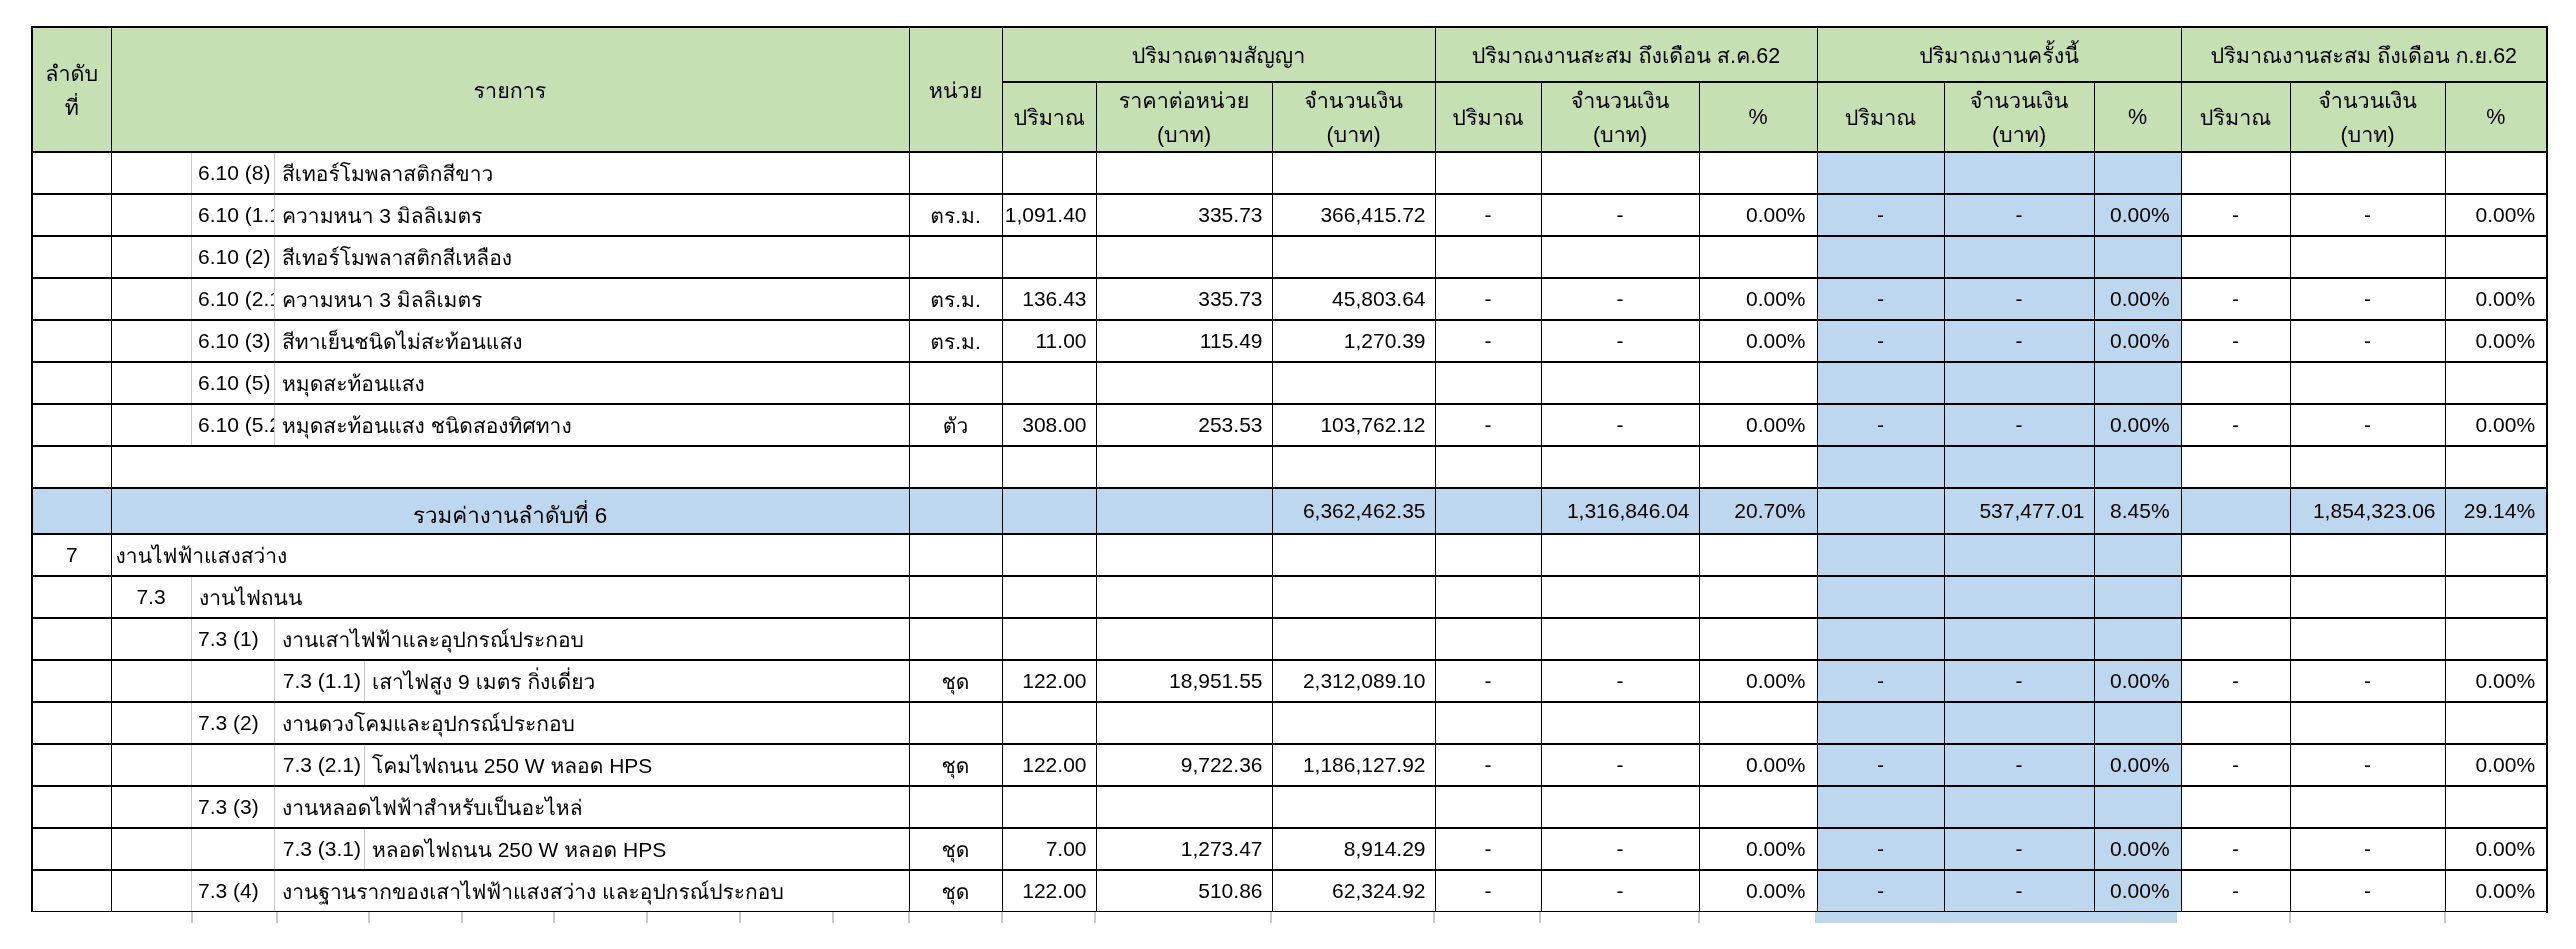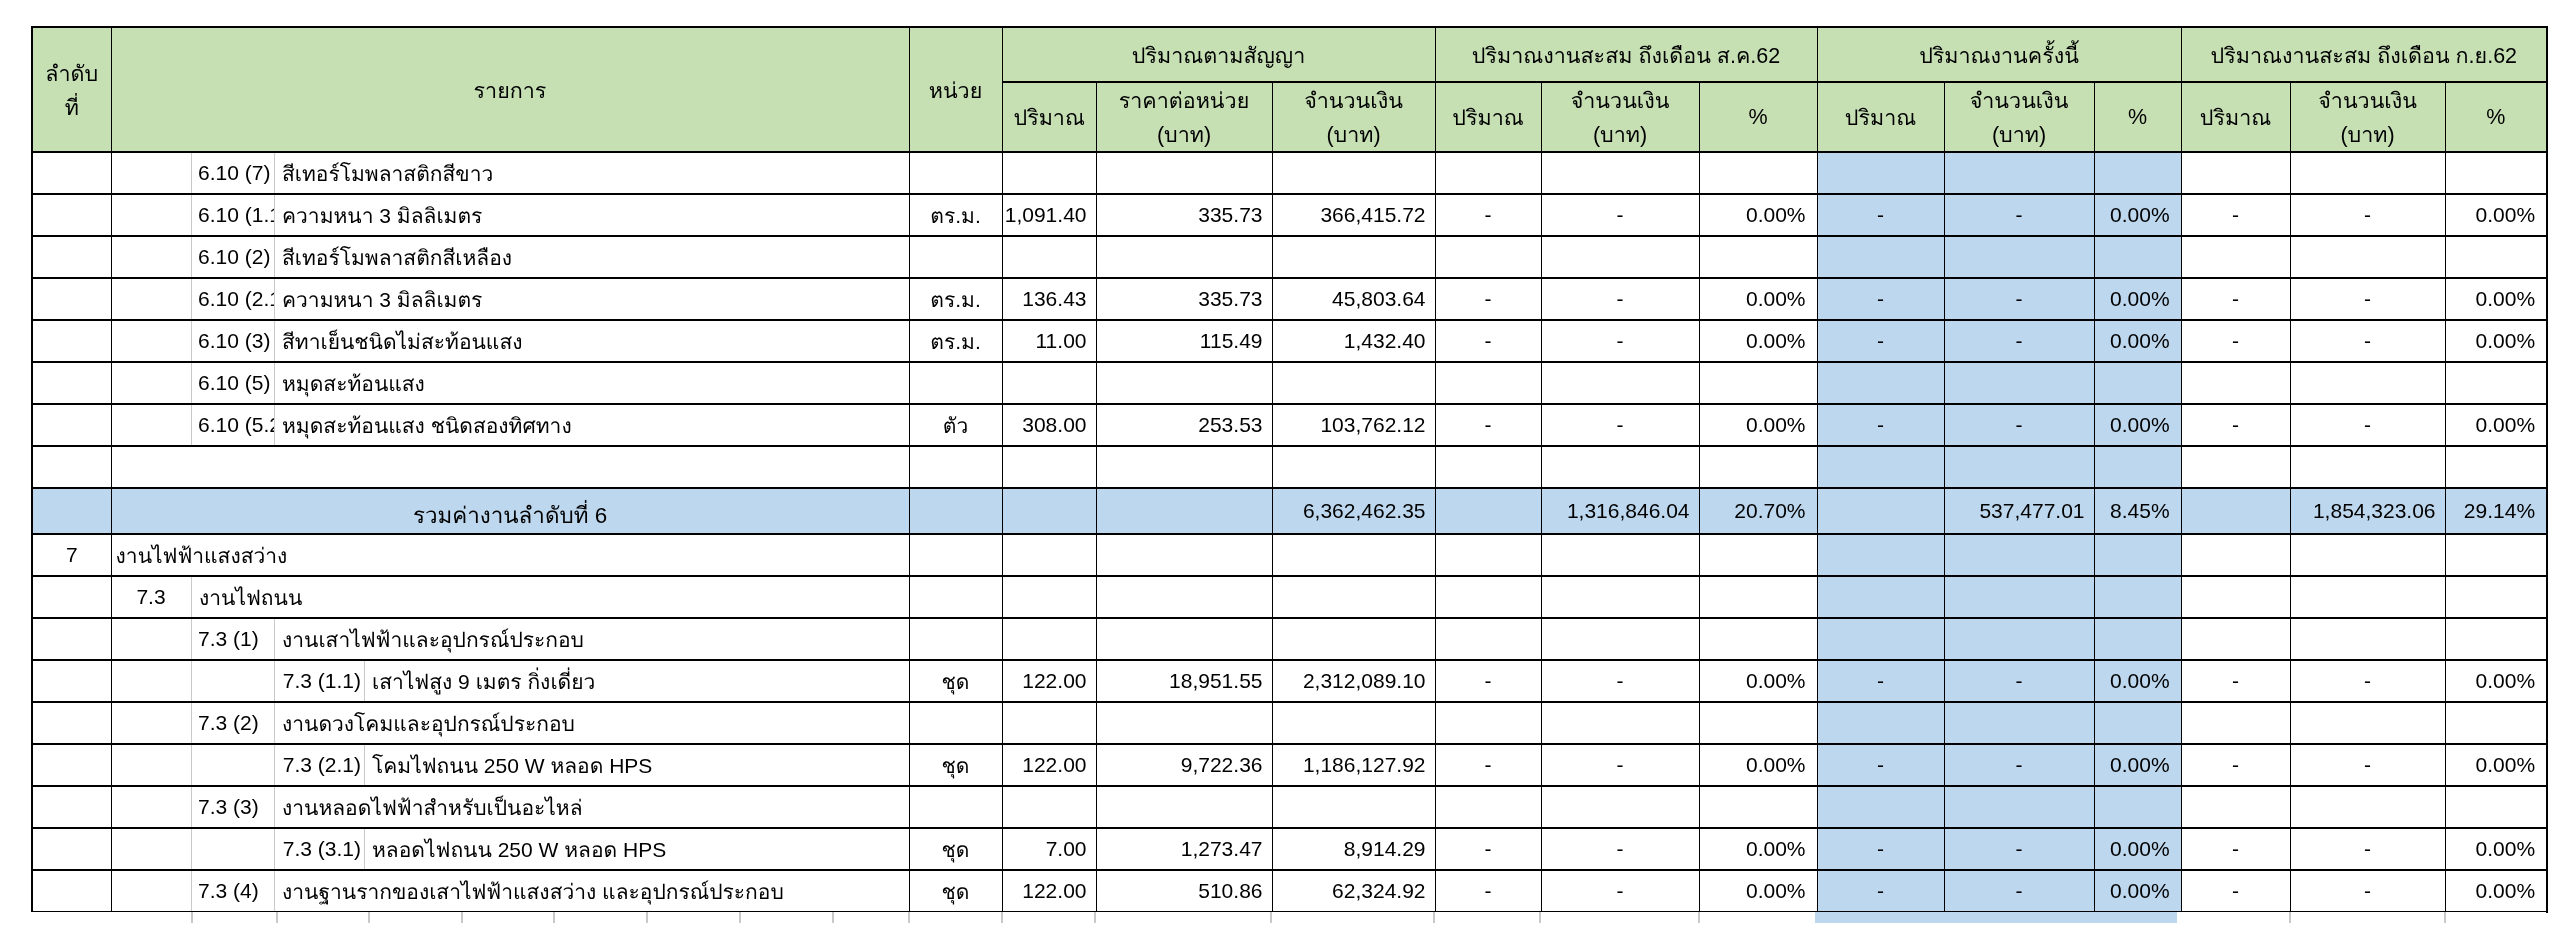--- a/index.html
+++ b/index.html
@@ -100,21 +100,21 @@
         <th>จำนวนเงิน (บาท)</th>
         <th>%</th>
       </tr>
     </thead>
     <tbody>
         <tr>
           <td class="no"></td>
           <td class="item">
             <div class="fx">
               <span class="sub s1"></span>
-              <span class="sub c2">6.10 (7)</span>
+              <span class="sub c2">6.10 (8)</span>
               <span class="desc">สีเทอร์โมพลาสติกสีขาว</span>
             </div>
           </td>
           <td class="unit"></td>
           <td class="v"></td>
           <td class="v"></td>
           <td class="v"></td>
           <td class="v"></td>
           <td class="v"></td>
           <td class="v"></td>
@@ -199,21 +199,21 @@
           <td class="item">
             <div class="fx">
               <span class="sub s1"></span>
               <span class="sub c2">6.10 (3)</span>
               <span class="desc">สีทาเย็นชนิดไม่สะท้อนแสง</span>
             </div>
           </td>
           <td class="unit">ตร.ม.</td>
           <td class="v">11.00</td>
           <td class="v">115.49</td>
-          <td class="v">1,432.40</td>
+          <td class="v">1,270.39</td>
           <td class="v dash">-</td>
           <td class="v dash">-</td>
           <td class="v pct">0.00%</td>
           <td class="v blu dash">-</td>
           <td class="v blu dash">-</td>
           <td class="v blu pct">0.00%</td>
           <td class="v dash">-</td>
           <td class="v dash">-</td>
           <td class="v pct">0.00%</td>
         </tr>

